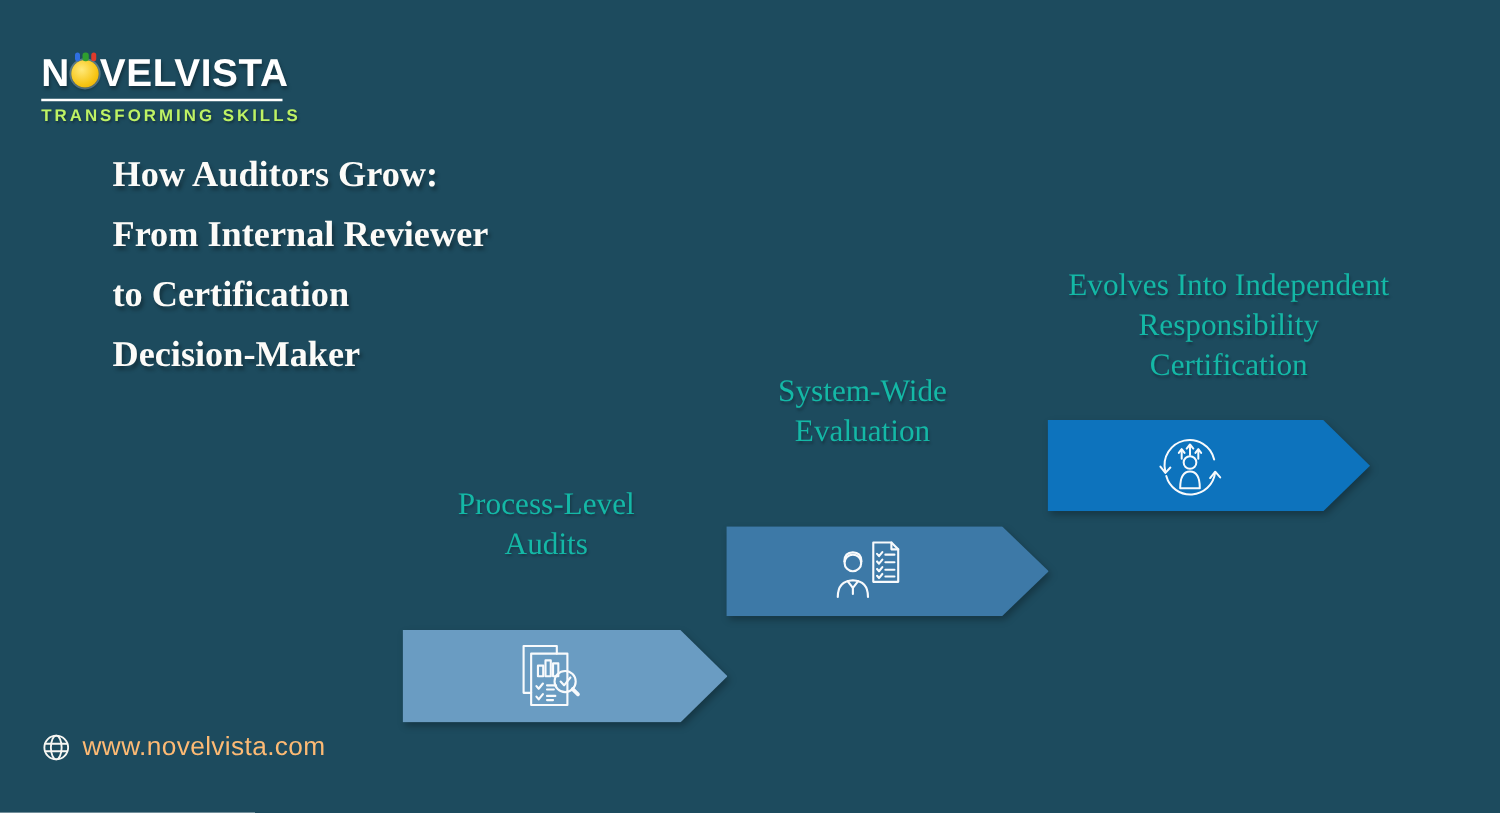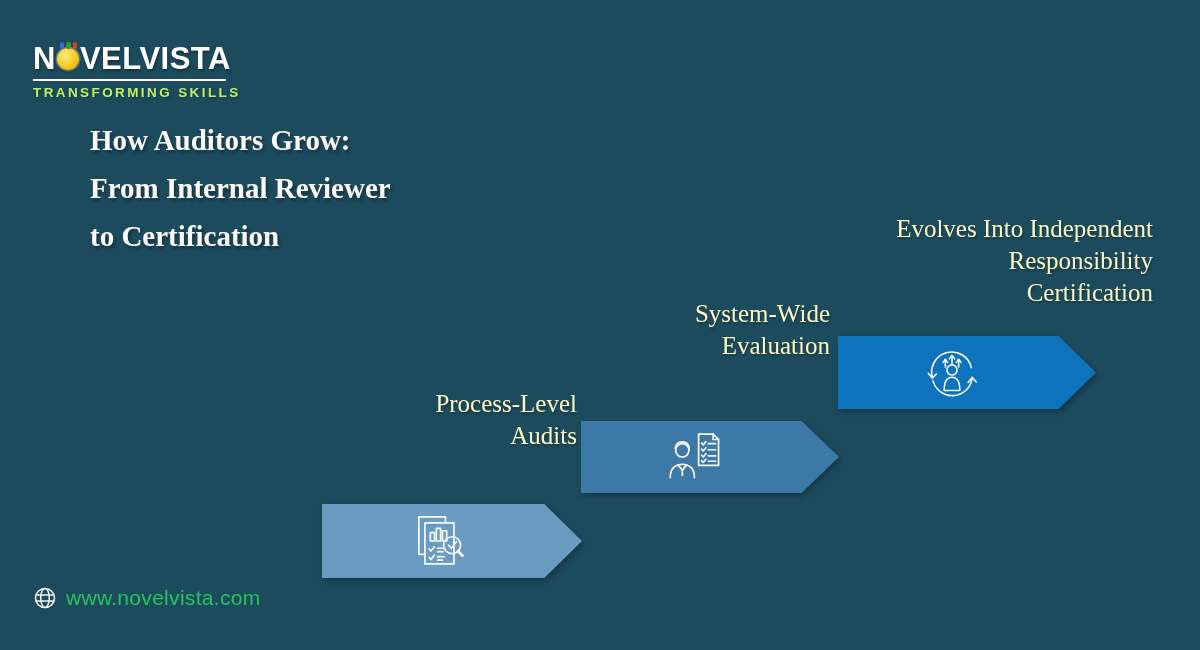--- a/index.html
+++ b/index.html
@@ -20,43 +20,43 @@
   .tagline{color:#bef264;font-size:13.5px;letter-spacing:2.4px;font-weight:bold;
            text-shadow:1px 1px 2px rgba(0,0,0,.35);}
 
   
   .title{position:absolute;left:90px;top:116px;
          font-family:"Liberation Serif","DejaVu Serif",serif;font-weight:bold;
          font-size:29px;line-height:48px;color:#fcfbf8;
          text-shadow:2px 3px 3px rgba(0,0,0,.3);}
 
   
-  .step-label{position:absolute;text-align:right;
+  .step-label{position:absolute;text-align:center;
               font-family:"Liberation Serif","DejaVu Serif",serif;
-              font-size:25px;line-height:32px;color:#fef9c3;
+              font-size:25px;line-height:32px;color:#14b8a6;
               text-shadow:1px 2px 2px rgba(0,0,0,.25);}
   #label-1{left:297px;top:388px;width:280px;}
   #label-2{left:550px;top:298px;width:280px;}
   #label-3{left:813px;top:213px;width:340px;}
 
   
   .arrow-wrap{position:absolute;filter:drop-shadow(2px 3px 3px rgba(0,0,0,.28));}
   #arrow-1{left:322px;top:504px;width:260px;height:74px;}
   #arrow-2{left:581px;top:421px;width:258px;height:72px;}
   #arrow-3{left:838px;top:336px;width:258px;height:73px;}
   .arrow{width:100%;height:100%;
          clip-path:polygon(0 0, 85.5% 0, 100% 50%, 85.5% 100%, 0 100%);
          display:flex;align-items:center;justify-content:center;
          padding-right:30px;box-sizing:border-box;}
   .step-icon{width:58px;height:58px;display:block;}
   .step-icon *{vector-effect:non-scaling-stroke;}
 
   
   .footer{position:absolute;left:33px;top:586px;display:flex;align-items:center;
-          gap:9px;color:#22c55e;}
+          gap:9px;color:#fdba74;}
   .globe{width:24px;height:24px;display:block;}
   .website{font-size:21px;letter-spacing:.3px;font-weight:500;}
 </style>
 </head>
 <body>
 
 <div class="canvas" style="background: rgb(29, 75, 94);">
 
   <div class="logo">
     <div class="logo-row">
@@ -71,20 +71,21 @@
       <span>VELVISTA</span>
     </div>
     <div class="logo-divider"></div>
     <div class="tagline">TRANSFORMING SKILLS</div>
   </div>
 
   <h1 class="title" style="margin:0;">
     <div>How Auditors Grow:</div>
     <div>From Internal Reviewer</div>
     <div>to Certification</div>
+    <div>Decision-Maker</div>
   </h1>
 
   <div id="label-1" class="step-label">
     <div>Process-Level</div>
     <div>Audits</div>
   </div>
   <div id="arrow-1" class="arrow-wrap">
     <div class="arrow" style="background: rgb(106, 156, 194);">
       <svg class="step-icon" viewBox="0 0 48 48" fill="none" stroke="#f8fafc" stroke-width="1.7" stroke-linecap="round" stroke-linejoin="round">
         <path d="M31,9 V4 H9 V35 H14"></path>

